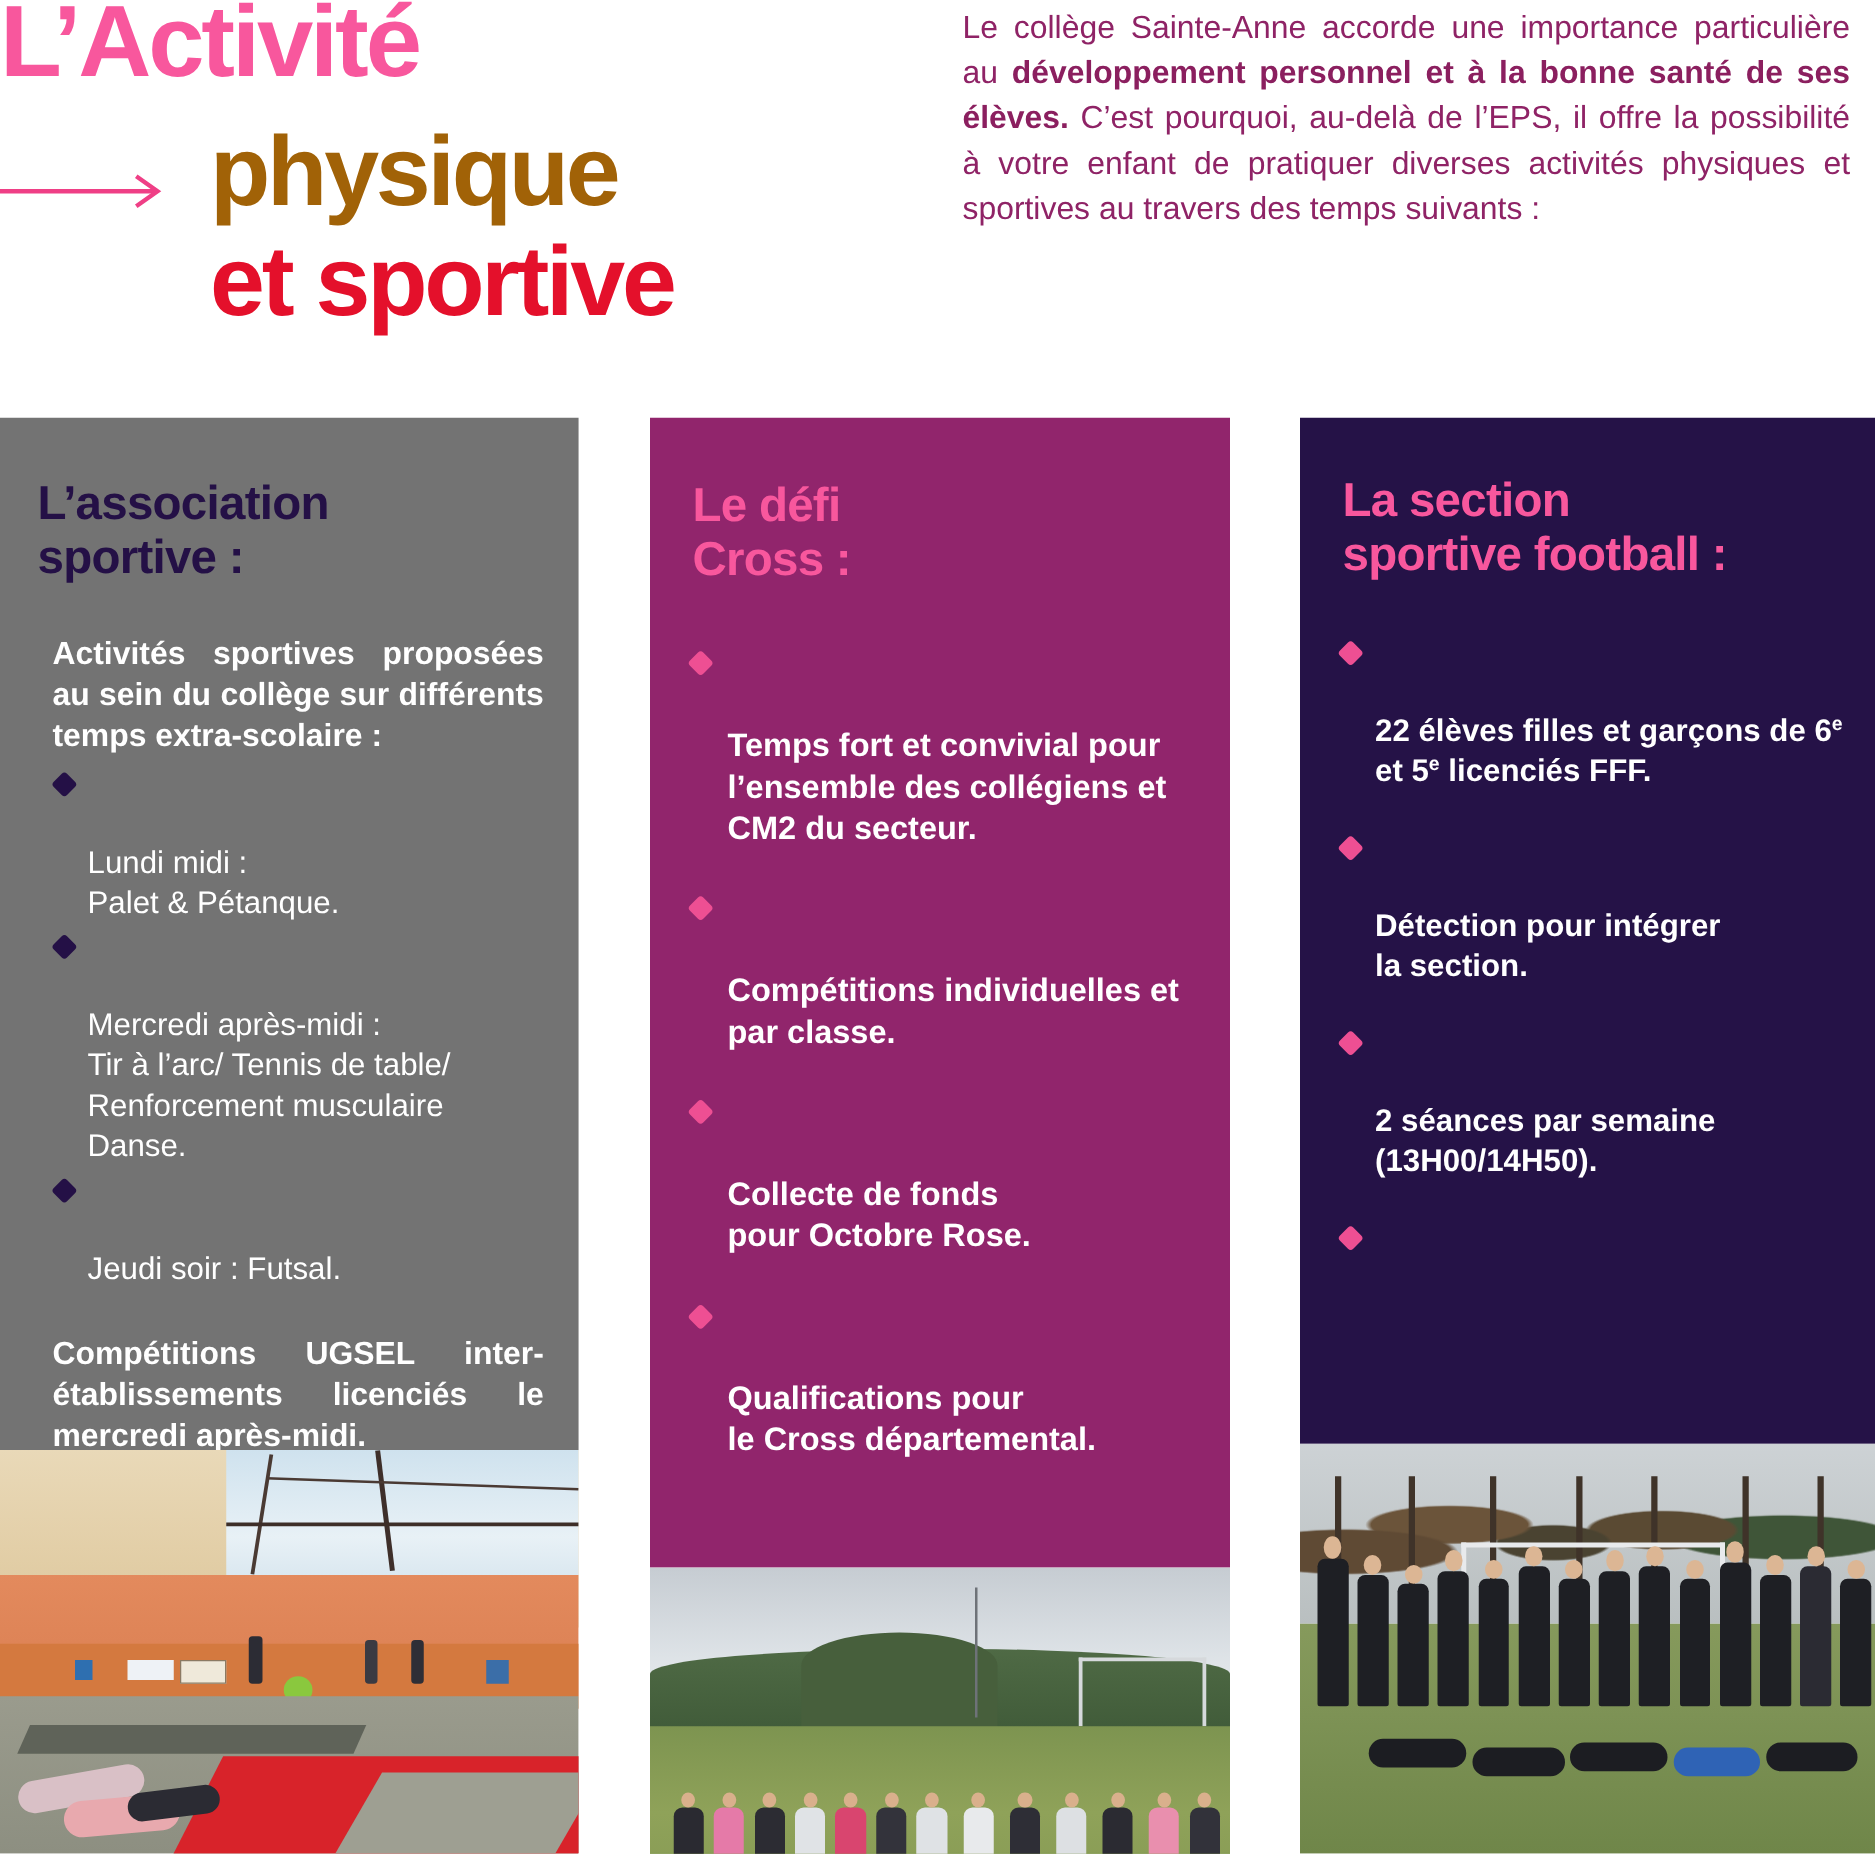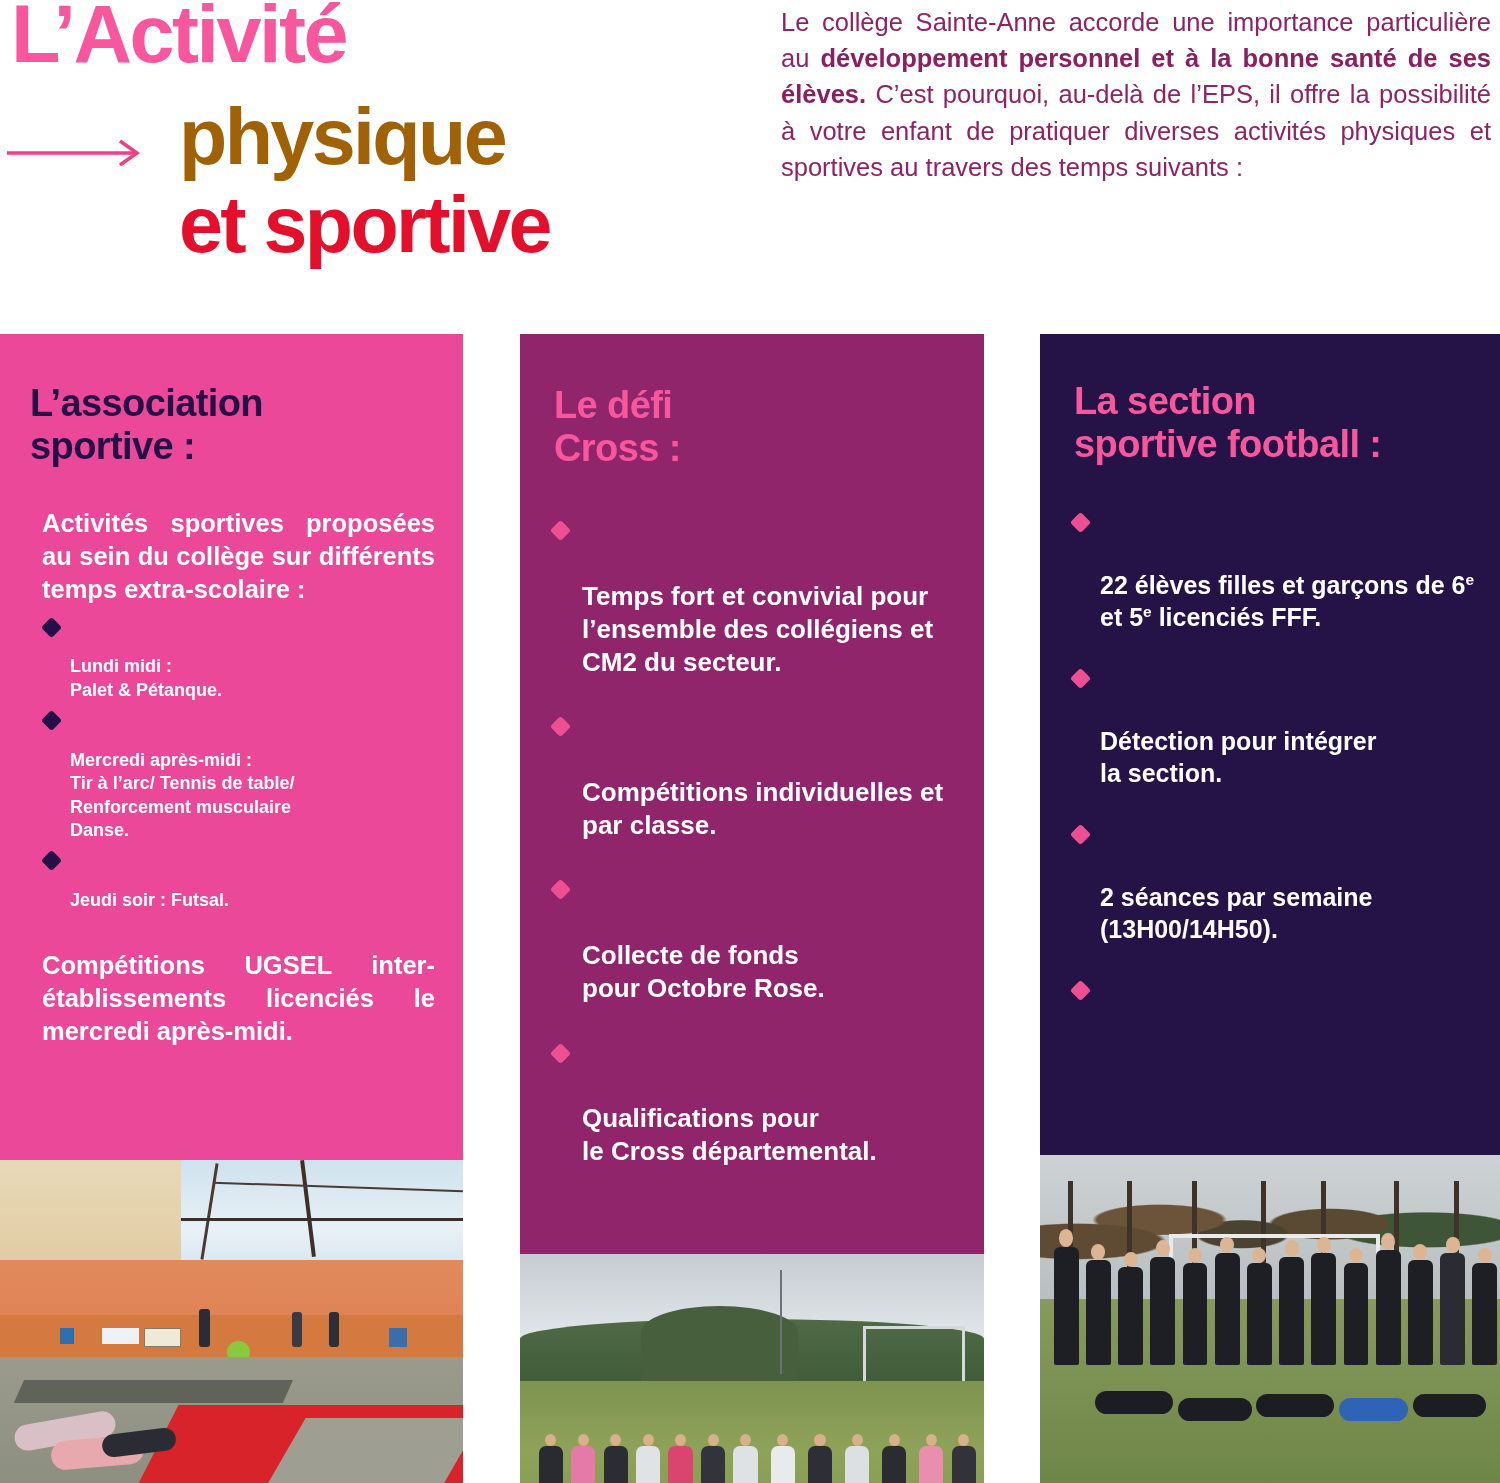--- a/index.html
+++ b/index.html
@@ -9,21 +9,21 @@
     height: 1483px;
     background: #ffffff;
     font-family: "Liberation Sans", sans-serif;
     overflow: hidden;
     position: relative;
   }
 
   
   .header {
     position: absolute;
-    top: 0; left: 11px;
+    top: 0; left: 0;
     width: 1308px;
     height: 334px;
   }
 
   .title-block {
     position: absolute;
     top: 0; left: 0;
     width: 720px;
     height: 300px;
   }
@@ -96,21 +96,21 @@
     overflow: hidden;
   }
 
   .card-body {
     position: relative;
     overflow: hidden;
   }
 
   
   #card-assoc { left: 0px;    width: 463px; }
-  #card-assoc .card-body { background: #ec4899; height: 826px; }
+  #card-assoc .card-body { background: #737373; height: 826px; }
 
   
   #card-cross { left: 520px;  width: 464px; }
   #card-cross .card-body { background: #91256c; height: 920px; }
 
   
   #card-foot  { left: 1040px; width: 460px; }
   #card-foot  .card-body { background: #251247; height: 821px; }
 
   .card-heading {
@@ -134,22 +134,22 @@
     font-size: 25.5px;
     font-weight: 700;
     line-height: 1.30;
     text-align: justify;
     text-align-last: left;
   }
   .assoc-list { list-style: none; margin-top: 2px; }
   .assoc-list li {
     position: relative;
     padding-left: 28px;
-    font-size: 18px;
-    font-weight: 700;
+    font-size: 25px;
+    font-weight: 400;
     line-height: 1.30;
     white-space: pre-line;
   }
   .dia {
     position: absolute;
     left: 2px; top: 11px;
     width: 15px; height: 15px;
     transform: rotate(45deg);
     border-radius: 3px;
   }

